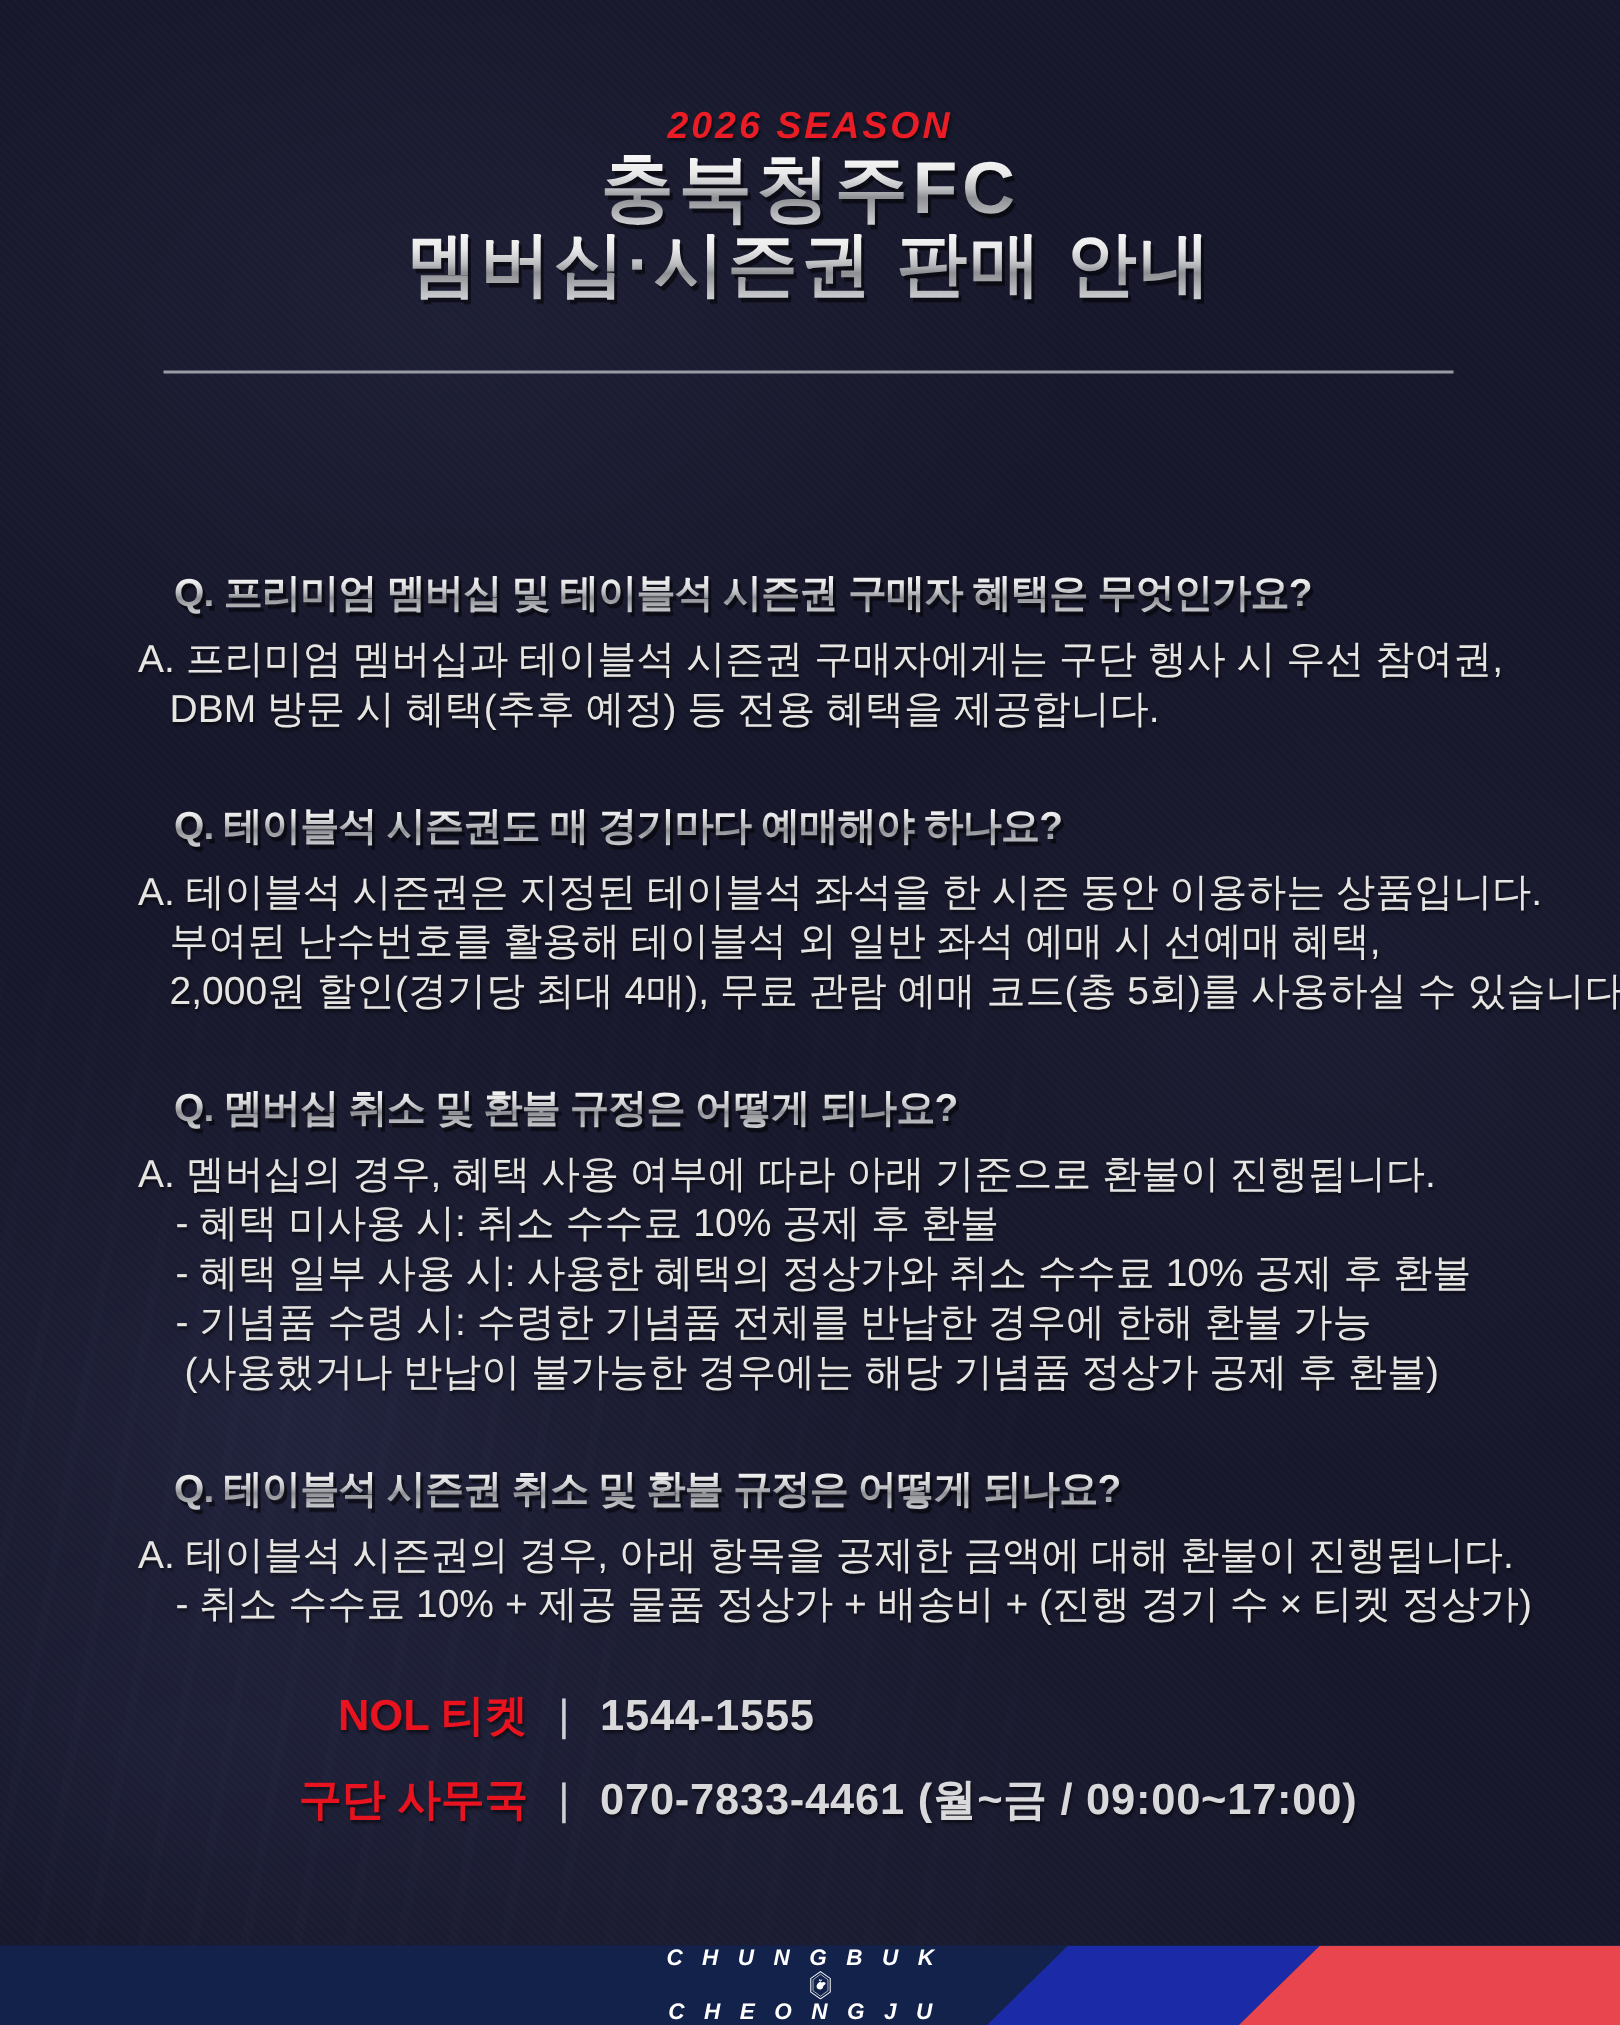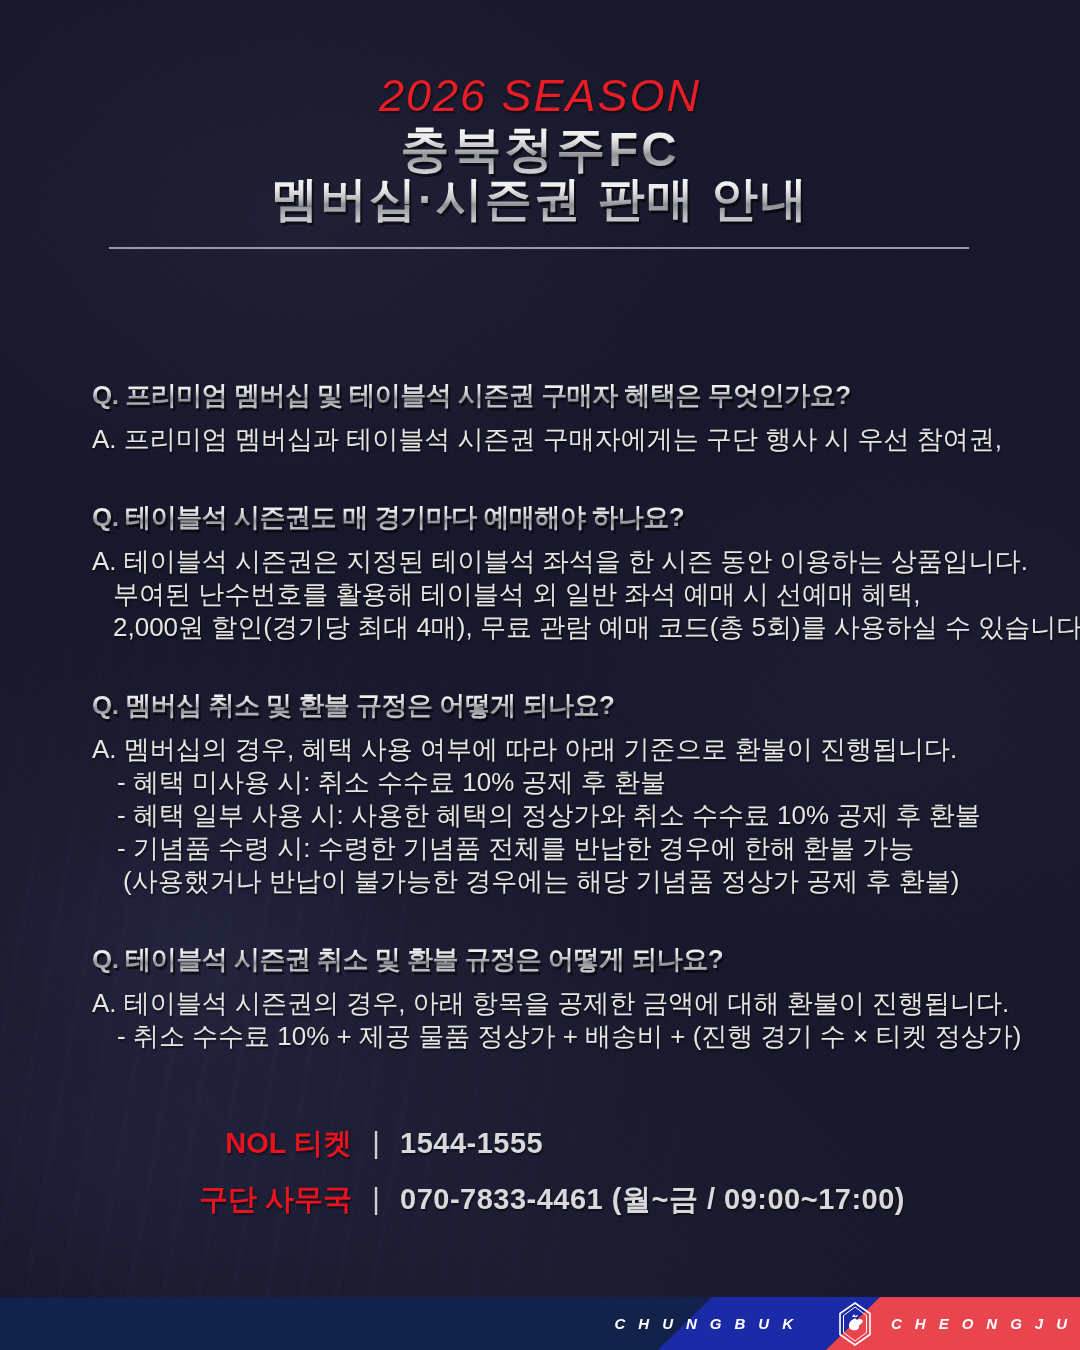--- a/index.html
+++ b/index.html
@@ -31,39 +31,39 @@
     background:linear-gradient(180deg,#fbfbfb 0%,#e9e9ea 30%,#bcbdc0 50%,#8e8f93 62%,#d4d5d8 100%);
     -webkit-background-clip:text;background-clip:text;
     filter:drop-shadow(2px 3px 0 rgba(0,0,0,.55));
   }
   @supports ((-webkit-background-clip:text) or (background-clip:text)){
     .metal{color:transparent;}
   }
 
   .header{position:absolute;left:0;top:70px;width:1080px;text-align:center;}
   .season{
-    font-size:45px;font-weight:normal;font-style:italic;letter-spacing:2px;
+    font-size:25px;font-weight:bold;font-style:italic;letter-spacing:2px;
     color:#ea1c25;text-shadow:1px 2px 2px rgba(0,0,0,.5);
   }
   .club-title{font-size:49px;font-weight:bold;letter-spacing:3px;line-height:50px;margin-top:2px;}
   .subtitle{font-size:47px;font-weight:bold;letter-spacing:2px;line-height:50px;}
 
   .divider{position:absolute;left:109px;top:247px;width:860px;height:2px;background:#9a9aa4;}
 
   .qa-title{
     position:absolute;left:0;top:283px;width:1080px;text-align:center;
     font-weight:bold;letter-spacing:6px;
   }
   .qa-title .big{font-size:66px;}
   .qa-title .amp{font-size:36px;vertical-align:14px;padding:0 8px;}
 
   .qa-list{position:absolute;left:92px;top:380px;width:948px;}
   .qa-block{margin-bottom:46px;}
   .q-heading{
-    font-size:26px;font-weight:bold;letter-spacing:-0.5px;line-height:30px;margin-bottom:13px;
+    font-size:26px;font-weight:bold;letter-spacing:-0.5px;line-height:30px;margin-bottom:13px;margin-left:24px;
   }
   .answer{color:#e6e5e1;font-size:26px;font-weight:normal;line-height:33px;
     text-shadow:1px 2px 2px rgba(0,0,0,.55);}
   .a-line{white-space:nowrap;}
   .ind1{padding-left:21px;}
   .ind2{padding-left:25px;}
   .ind3{padding-left:31px;}
 
   .contact{position:absolute;left:0;top:1104px;width:1080px;}
   .contact-heading{text-align:center;font-size:42px;font-weight:bold;letter-spacing:4px;}
@@ -73,21 +73,21 @@
   .c-sep{width:48px;text-align:center;color:#cfcfd6;font-weight:normal;}
   .c-value{color:#d9d9db;letter-spacing:.5px;text-shadow:1px 2px 2px rgba(0,0,0,.5);}
 
   .footer-bar{position:absolute;left:0;bottom:0;width:1080px;height:53px;background:#13224a;}
   .stripe{position:absolute;top:0;height:53px;}
   .stripe-blue{left:0;width:1080px;background:#1b2aa6;
     clip-path:polygon(712px 0,880px 0,826px 53px,658px 53px);}
   .stripe-red{left:0;width:1080px;background:#e9454e;
     clip-path:polygon(880px 0,1080px 0,1080px 53px,826px 53px);}
   .footer-content{
-    position:absolute;inset:0;display:flex;align-items:center;justify-content:flex-end;
+    position:absolute;inset:0;display:flex;align-items:center;justify-content:space-between;flex-direction:column;
   }
   .footer-word{
     color:#fff;font-size:15px;font-weight:bold;font-style:italic;letter-spacing:13px;
   }
   .emblem{margin:0 18px 0 31px;display:block;}
 
   [data-name]{box-sizing:border-box;}
 </style>
 </head>
 <body>
@@ -104,20 +104,21 @@
 
   <div class="divider" data-name="divider-line"></div>
 
 
   <div class="qa-list" data-name="qa-list">
 
     <div class="qa-block" data-name="qa-block-premium-benefits">
       <div class="q-heading metal" data-name="question-heading">Q. 프리미엄 멤버십 및 테이블석 시즌권 구매자 혜택은 무엇인가요?</div>
       <div class="answer" data-name="answer">
         <div class="a-line" data-name="answer-line">A. 프리미엄 멤버십과 테이블석 시즌권 구매자에게는 구단 행사 시 우선 참여권,</div>
+        <div class="a-line ind1" data-name="answer-line">DBM 방문 시 혜택(추후 예정) 등 전용 혜택을 제공합니다.</div>
       </div>
     </div>
 
     <div class="qa-block" data-name="qa-block-table-seat-booking">
       <div class="q-heading metal" data-name="question-heading">Q. 테이블석 시즌권도 매 경기마다 예매해야 하나요?</div>
       <div class="answer" data-name="answer">
         <div class="a-line" data-name="answer-line">A. 테이블석 시즌권은 지정된 테이블석 좌석을 한 시즌 동안 이용하는 상품입니다.</div>
         <div class="a-line ind1" data-name="answer-line">부여된 난수번호를 활용해 테이블석 외 일반 좌석 예매 시 선예매 혜택,</div>
         <div class="a-line ind1" data-name="answer-line">2,000원 할인(경기당 최대 4매), 무료 관람 예매 코드(총 5회)를 사용하실 수 있습니다.</div>
       </div>

